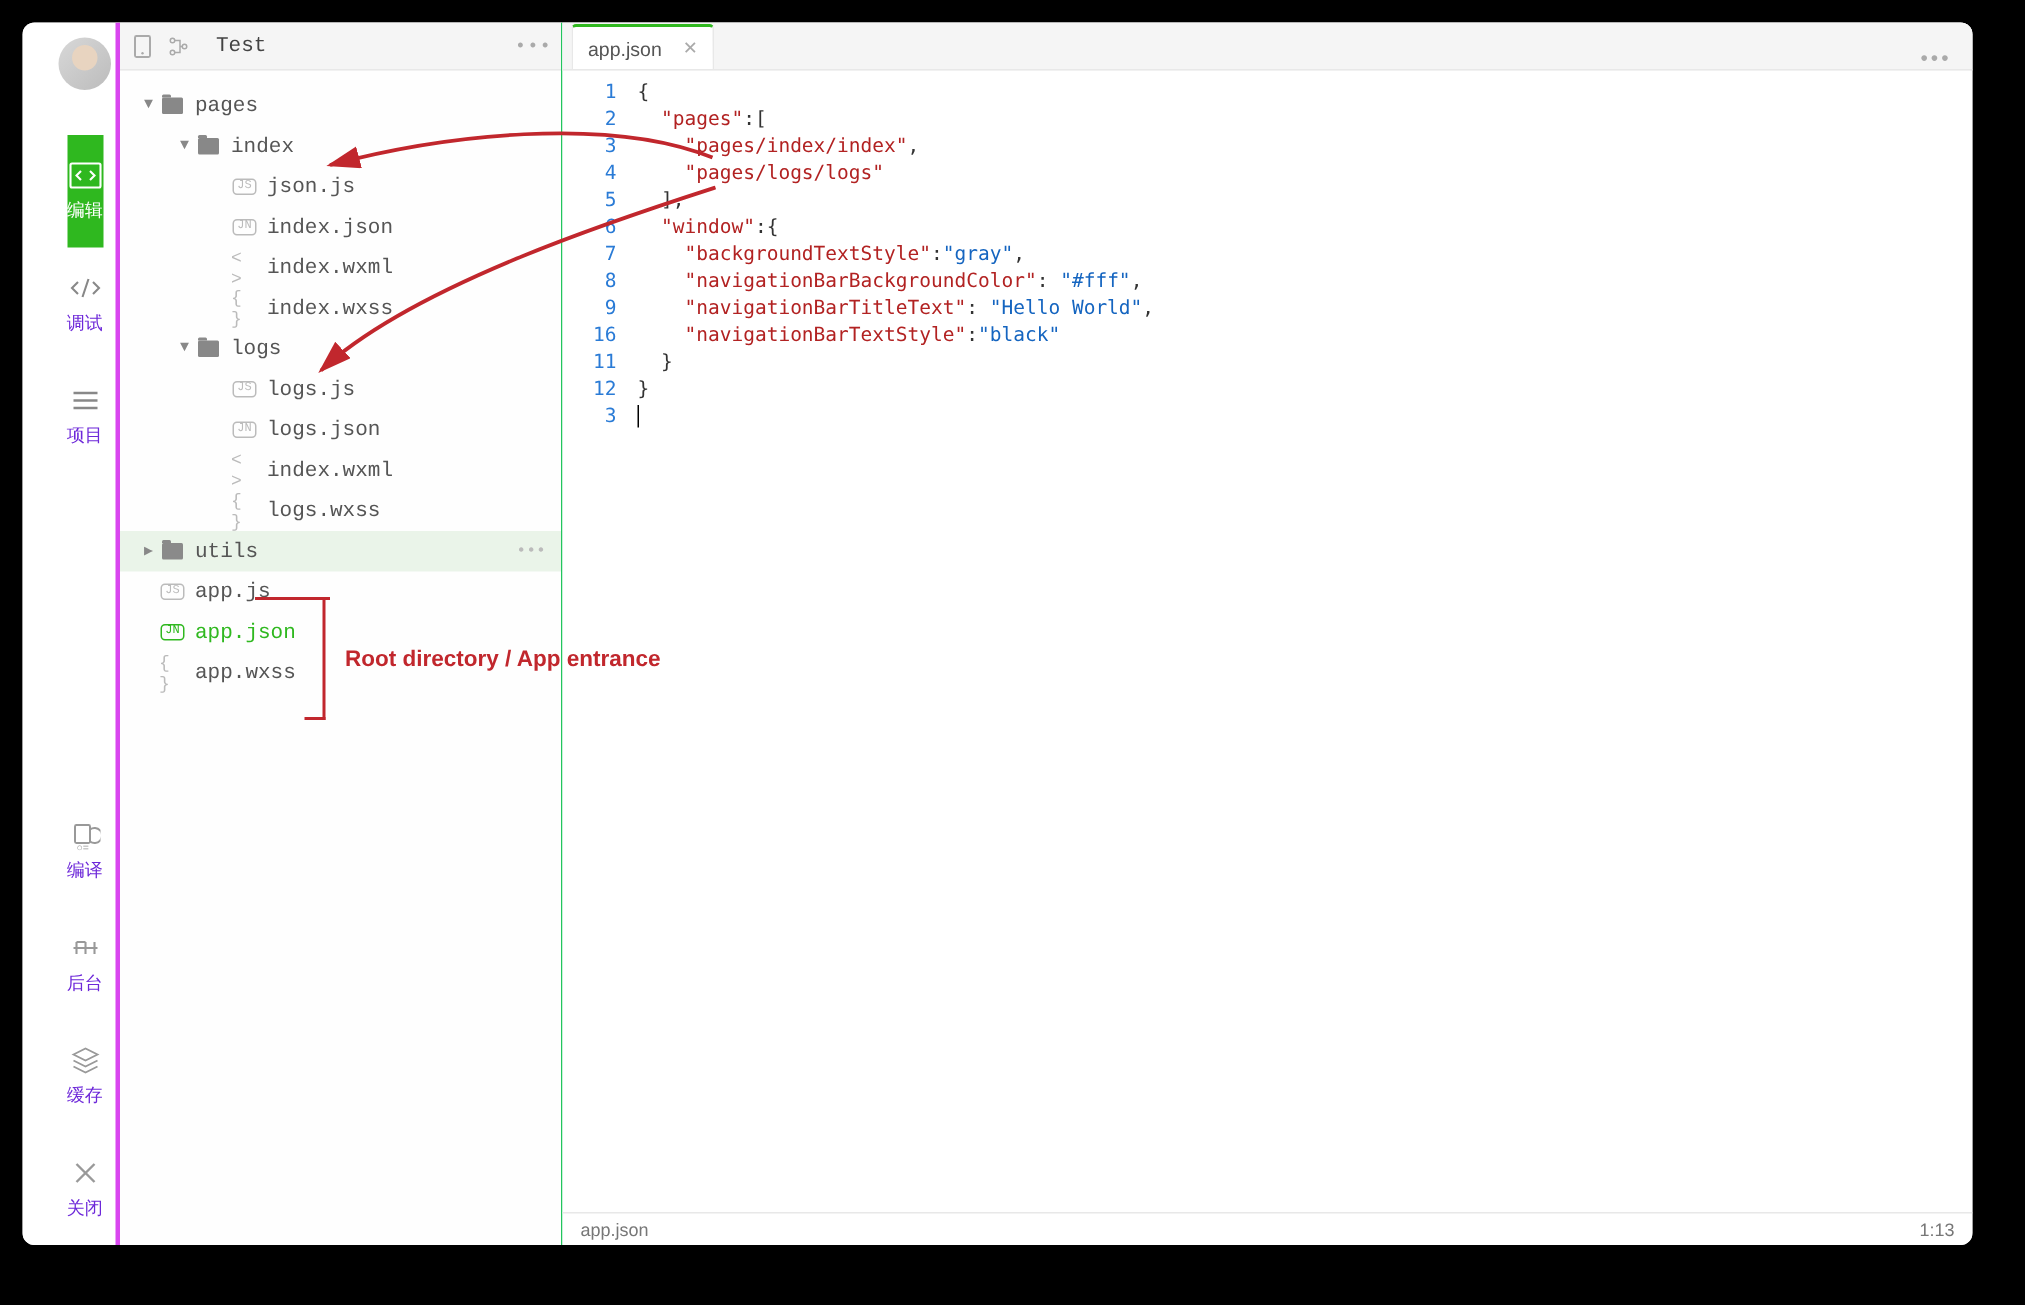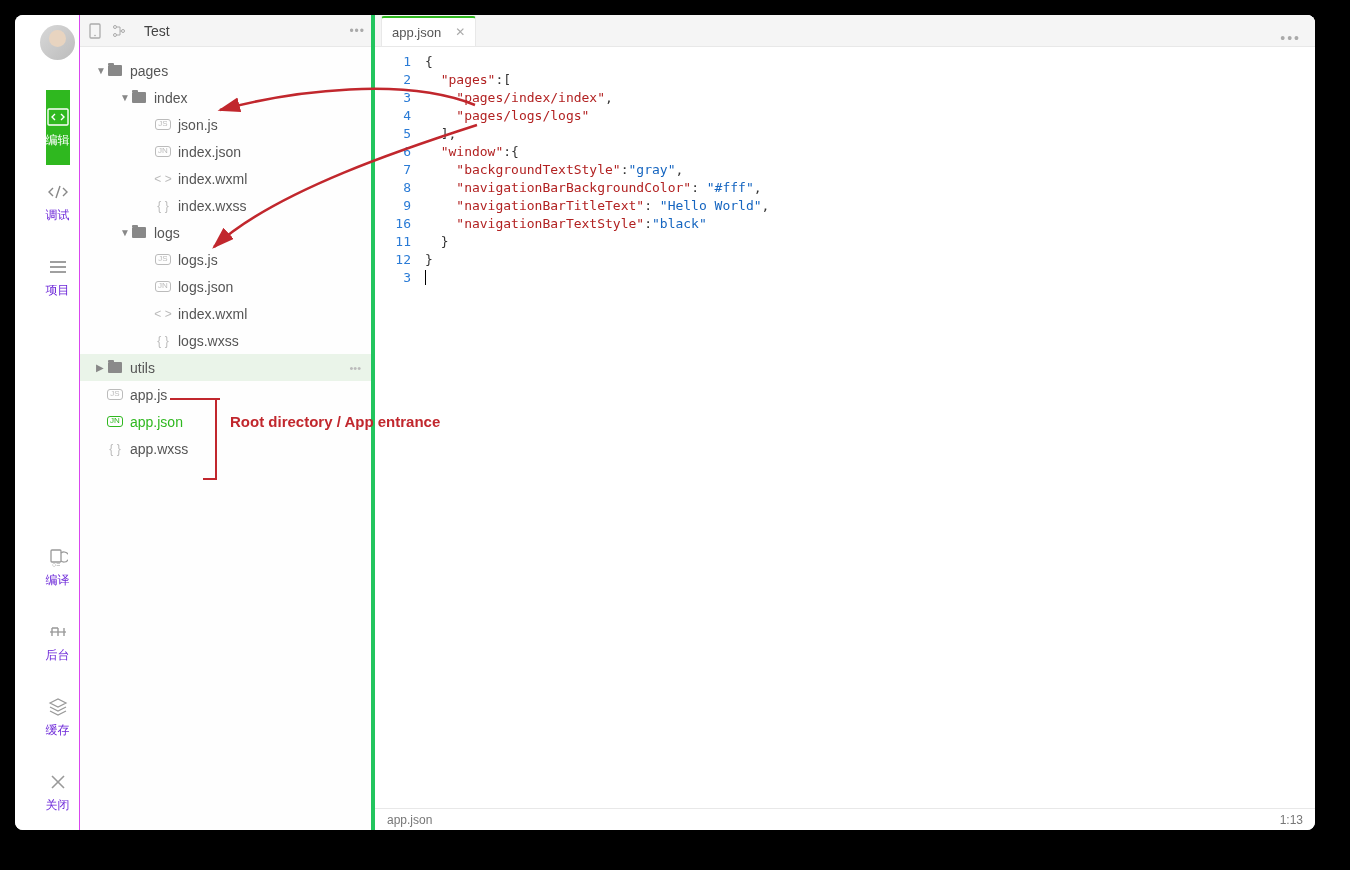--- a/index.html
+++ b/index.html
@@ -1,28 +1,28 @@
 <!DOCTYPE html>
 <html><head>
 <meta charset="utf-8">
 <style>
 * { margin:0; padding:0; box-sizing:border-box; }
 body { background:#000; font-family:-apple-system,BlinkMacSystemFont,"Segoe UI",Arial,sans-serif; font-size:14px; }
 .outer { width:1350px; height:870px; background:#000; padding:15px; }
 .window { width:1300px; height:815px; background:#fff; border-radius:8px; overflow:hidden; display:flex; position:relative; }
-.side-rail { width:65px; background:#fff; border-right:1px solid #d946ef; display:flex; flex-direction:column; align-items:center;padding-left:21px; }
+.side-rail { width:65px; background:#fff; border-right:3px solid #d946ef; display:flex; flex-direction:column; align-items:center;padding-left:21px; }
 .avatar { width:35px; height:35px; border-radius:50%; margin-top:10px; margin-bottom:30px; background:linear-gradient(135deg,#d8d8d8 0%,#bcbcbc 100%); overflow:hidden; position:relative; }
 .avatar::after { content:""; position:absolute; top:5px; left:9px; width:17px; height:17px; border-radius:50%; background:#e8d4c0; }
 .rail-item { width:100%; display:flex; flex-direction:column; align-items:center; justify-content:center; padding:16px 0; cursor:pointer; color:#888; }
 .rail-item.active { background:#2fb81f; color:#fff; }
 .rail-item.active .rail-label { color:#fff; }
 .rail-icon { width:22px; height:22px; margin-bottom:4px; display:flex; align-items:center; justify-content:center; }
 .rail-label { font-size:12px; color:#6d28d9; }
 .rail-spacer { flex:1; }
-.explorer { width:295px; background:#fefefe; border-right:4px solid #22c55e; display:flex; flex-direction:column; }
+.explorer { width:295px; background:#fefefe; border-right:1px solid #22c55e; display:flex; flex-direction:column;font-family:Liberation Mono, monospace; }
 .explorer-header { height:32px; background:#f5f5f5; border-bottom:1px solid #e8e8e8; display:flex; align-items:center; padding:0 6px; }
 .hdr-icn { width:18px; height:18px; margin-right:6px; display:inline-flex; align-items:center; justify-content:center; color:#888; }
 .hdr-title { flex:1; color:#444; font-size:14px; padding-left:10px; }
 .hdr-more { color:#aaa; letter-spacing:1px; font-size:12px; }
 .tree { padding-top:10px; font-size:14px; color:#555; overflow:auto; flex:1; position:relative; }
 .tree-row { display:flex; align-items:center; height:27px; padding-left:16px; cursor:pointer; }
 .tree-row.sel { background:#eaf4e9; }
 .tree-row.file-active { color:#2fb81f; }
 .tree-indent { display:inline-block; }
 .tree-arrow { width:10px; display:inline-block; color:#888; font-size:10px; }
@@ -310,16 +310,16 @@
     <defs>
       <marker id="ah" markerWidth="10" markerHeight="10" refX="8" refY="3" orient="auto">
         <path d="M0,0 L9,3 L0,6 Z" fill="#c1272d"></path>
       </marker>
     </defs>
     <path d="M 460 90 C 390 62, 280 75, 205 95" fill="none" stroke="#c1272d" stroke-width="2.5" marker-end="url(#ah)"></path>
     <path d="M 462 110 C 400 130, 260 175, 199 232" fill="none" stroke="#c1272d" stroke-width="2.5" marker-end="url(#ah)"></path>
   </svg>
   <div class="bracket" style="left:188px; top:385px; width:14px; height:80px; border-top:none;"></div>
   <div style="position:absolute; left:155px; top:383px; width:50px; height:2px; background:#c1272d;"></div>
-  <div class="annotation-label" style="left:215px; top:398px;">Root directory / App entrance</div>
+  <div class="annotation-label" style="left:215px; top:416px;">Root directory / App entrance</div>
 
 </div>
 </div>
 
 </body></html>

